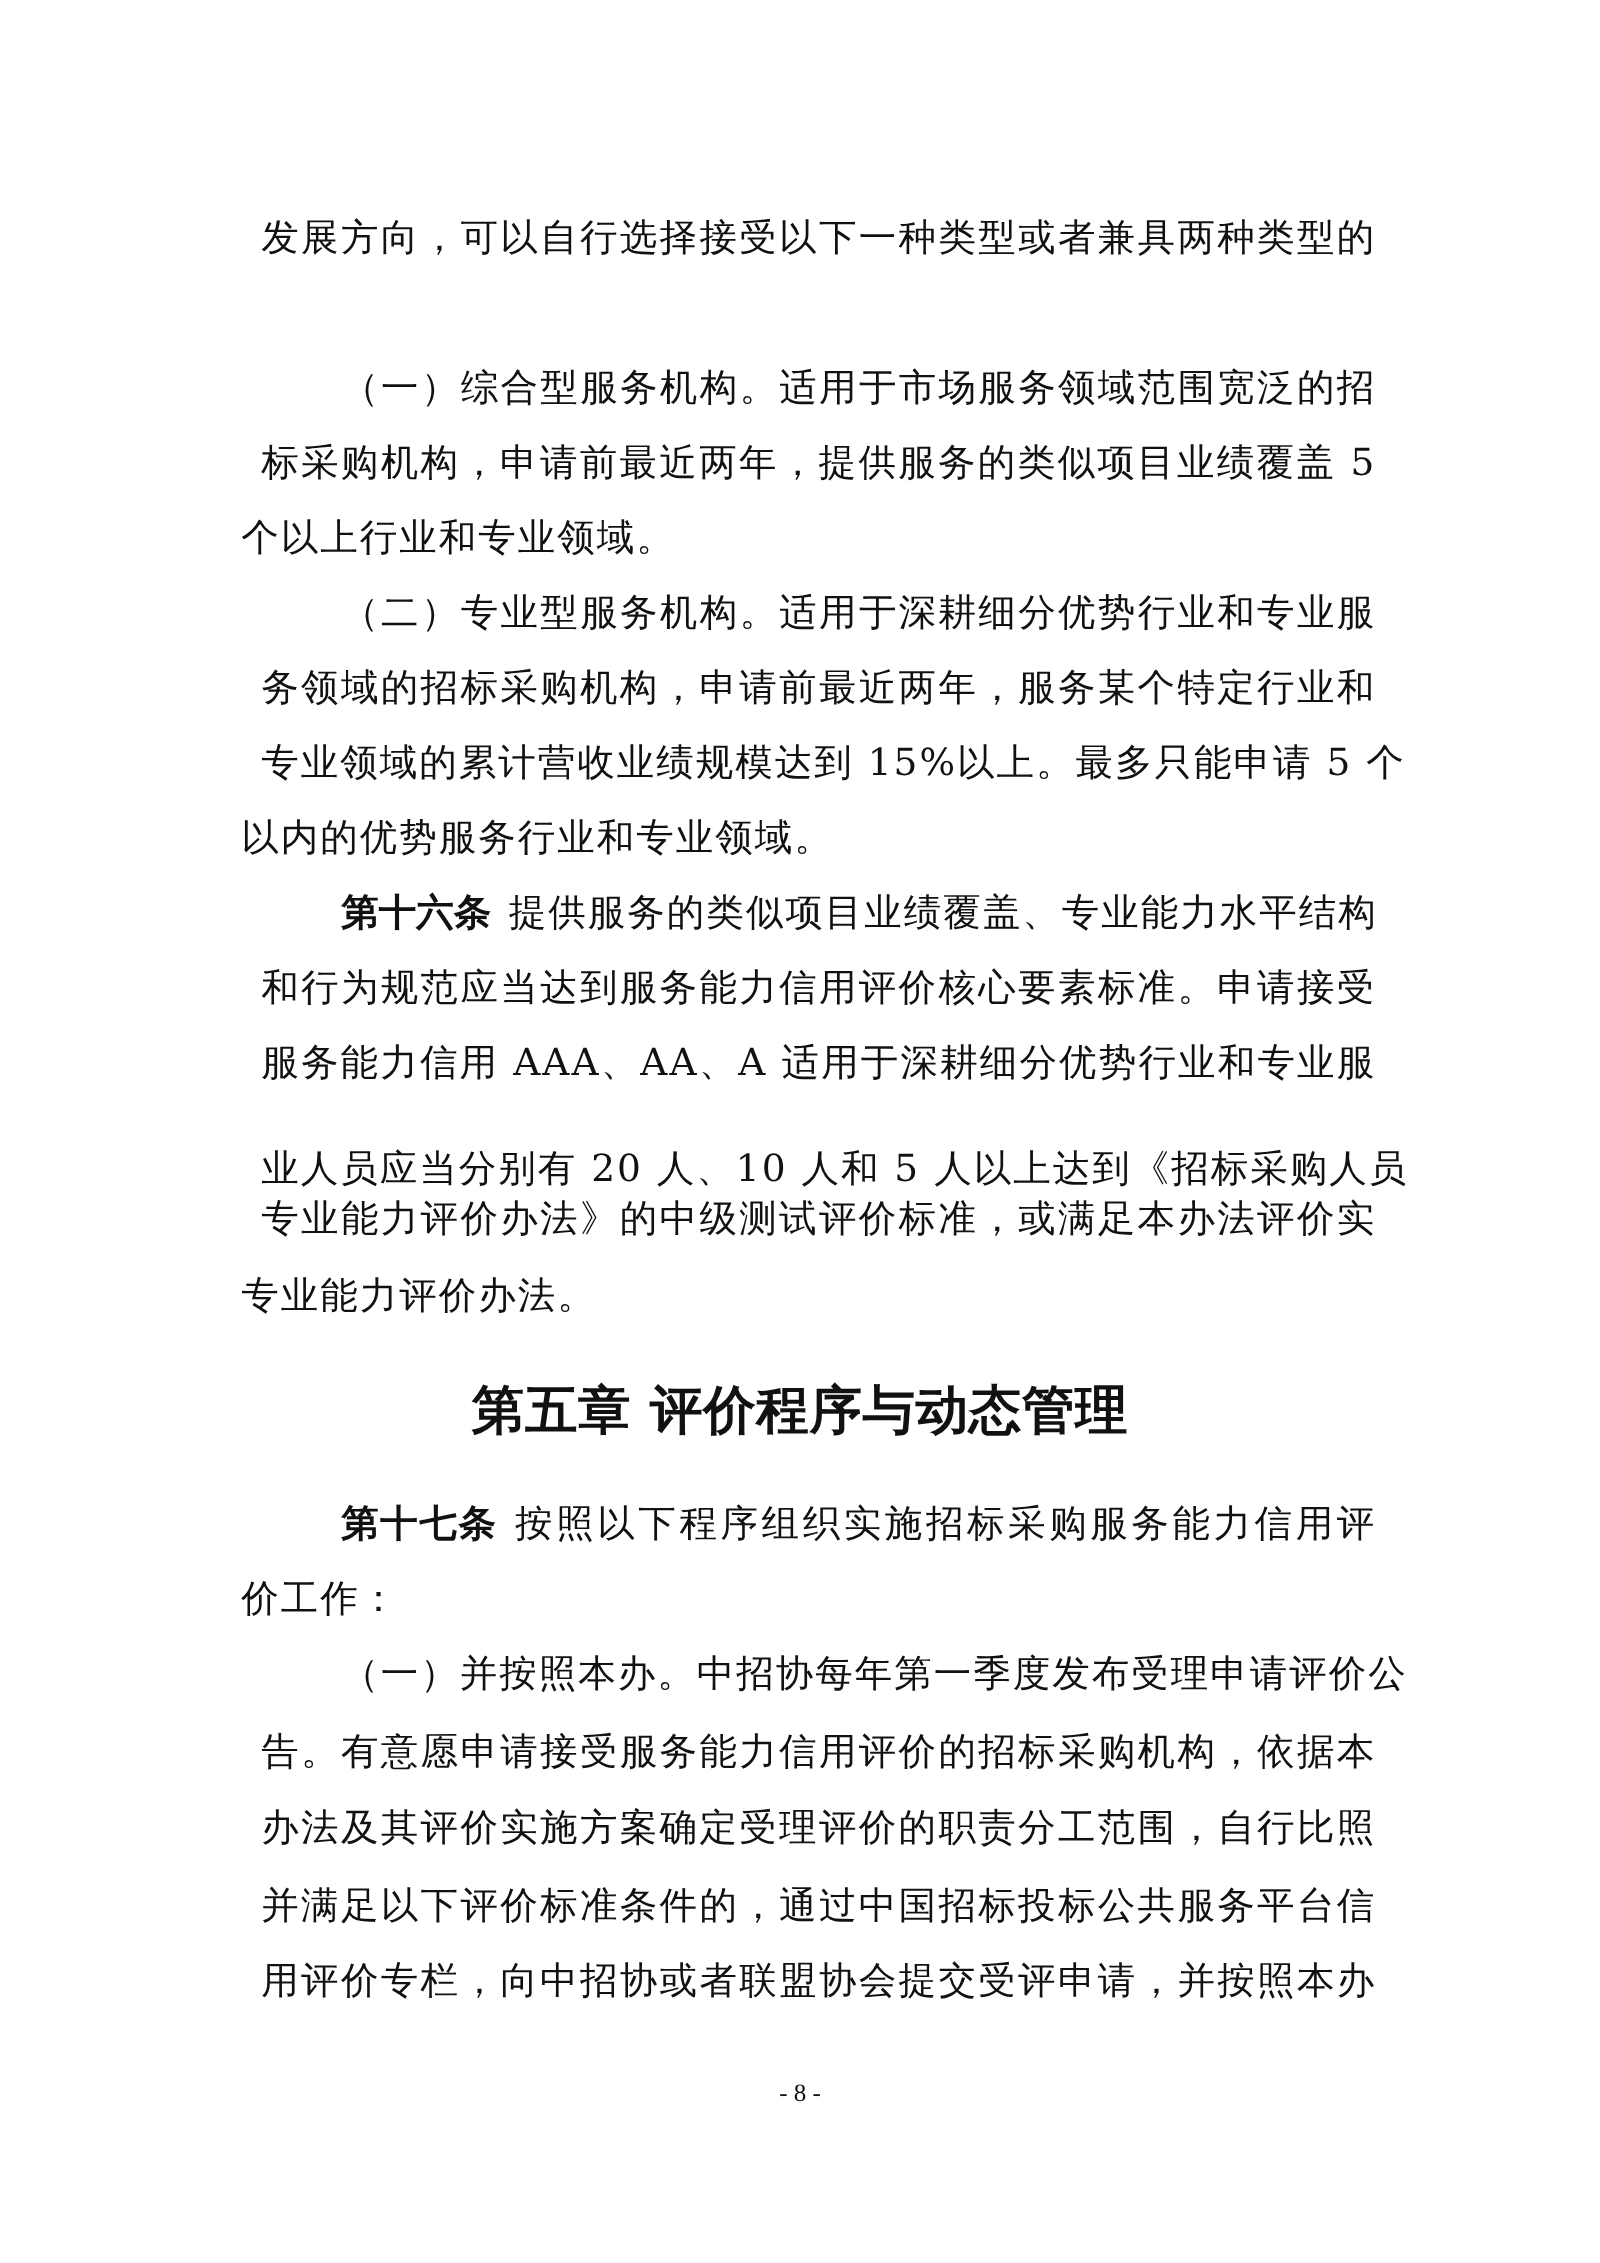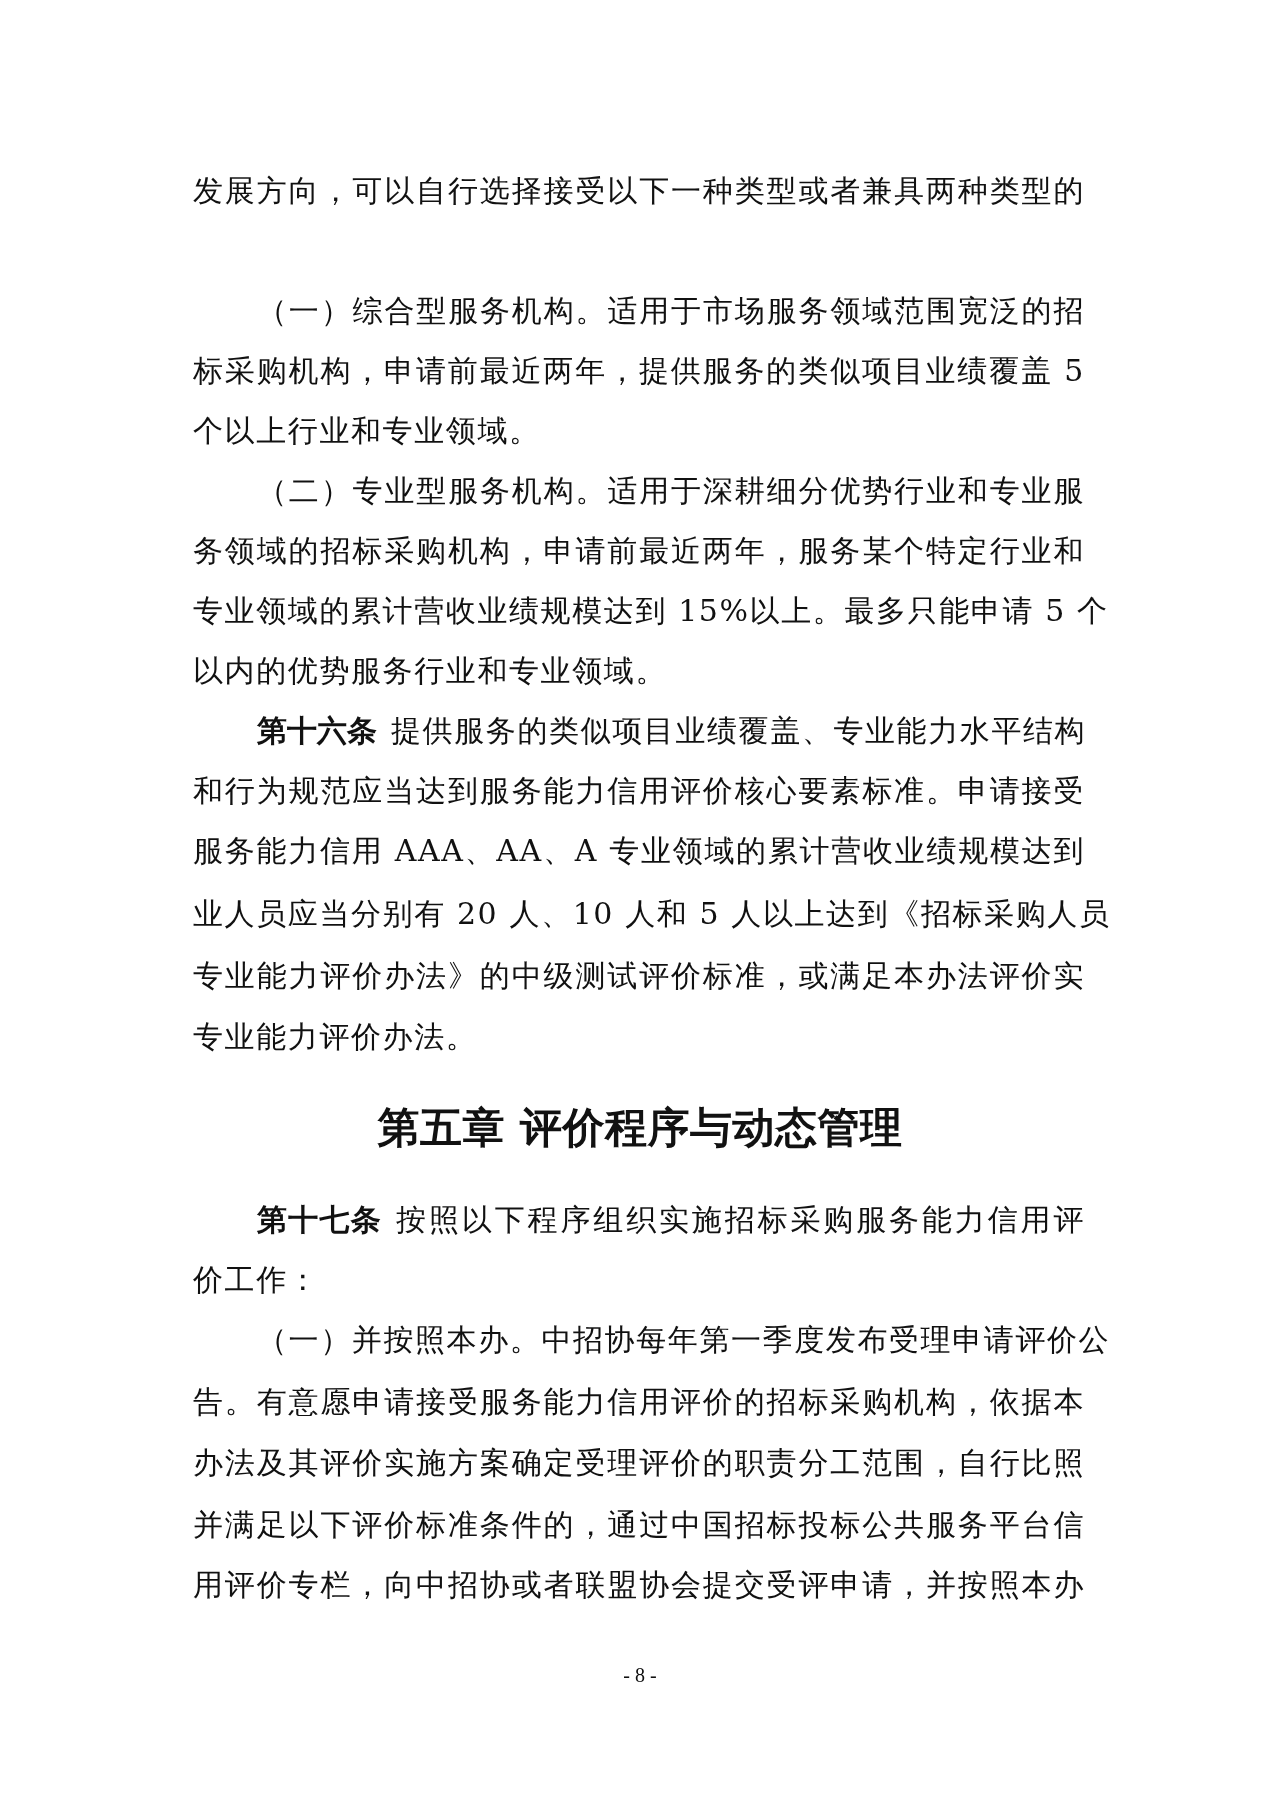--- a/index.html
+++ b/index.html
@@ -27,21 +27,21 @@
     left: 193px;
     width: 892px;
     height: 40px;
     line-height: 40px;
     font-size: 30px;
     letter-spacing: 1.6px;
     white-space: nowrap;
     overflow: visible;
   }
   .line.indent { left: 257px; width: 828px; }
-  .line.justify { text-align: justify; text-align-last: justify; }
+  .line.justify { text-align: justify; text-align-last: justify; margin-left: 16px; }
   .bold {
     font-family: "DejaVu Sans", "Liberation Sans", sans-serif;
     font-weight: bold;
     letter-spacing: 0;
     margin-right: 14px;
   }
   .chapter {
     position: absolute;
     left: 0;
     width: 1280px;
@@ -75,22 +75,22 @@
   <div class="line justify" style="top:351px">标采购机构，申请前最近两年，提供服务的类似项目业绩覆盖 5</div>
   <div class="line" style="top:411px">个以上行业和专业领域。</div>
 
   <div class="line indent justify" style="top:471px">（二）专业型服务机构。适用于深耕细分优势行业和专业服</div>
   <div class="line justify" style="top:531px">务领域的招标采购机构，申请前最近两年，服务某个特定行业和</div>
   <div class="line justify" style="top:591px">专业领域的累计营收业绩规模达到 15%以上。最多只能申请 5 个</div>
   <div class="line" style="top:651px">以内的优势服务行业和专业领域。</div>
 
   <div class="line indent justify" style="top:711px"><span class="bold">第十六条</span><span>提供服务的类似项目业绩覆盖、专业能力水平结构</span></div>
   <div class="line justify" style="top:771px">和行为规范应当达到服务能力信用评价核心要素标准。申请接受</div>
-  <div class="line justify" style="top:831px">服务能力信用 AAA、AA、A 专业领域的累计营收业绩规模达到</div>
-  <div class="line justify" style="top:894px">业人员应当分别有 20 人、10 人和 5 人以上达到《招标采购人员</div>
+  <div class="line justify" style="top:831px">服务能力信用 AAA、AA、A 适用于深耕细分优势行业和专业服</div>
+  <div class="line justify" style="top:916px">业人员应当分别有 20 人、10 人和 5 人以上达到《招标采购人员</div>
   <div class="line justify" style="top:956px">专业能力评价办法》的中级测试评价标准，或满足本办法评价实</div>
   <div class="line" style="top:1017px">专业能力评价办法。</div>
 
   <div class="chapter" style="top:1106px">第五章  评价程序与动态管理</div>
 
   <div class="line indent justify" style="top:1200px"><span class="bold">第十七条</span><span>按照以下程序组织实施招标采购服务能力信用评</span></div>
   <div class="line" style="top:1260px">价工作：</div>
 
   <div class="line indent justify" style="top:1320px">（一）并按照本办。中招协每年第一季度发布受理申请评价公</div>
   <div class="line justify" style="top:1382px">告。有意愿申请接受服务能力信用评价的招标采购机构，依据本</div>

